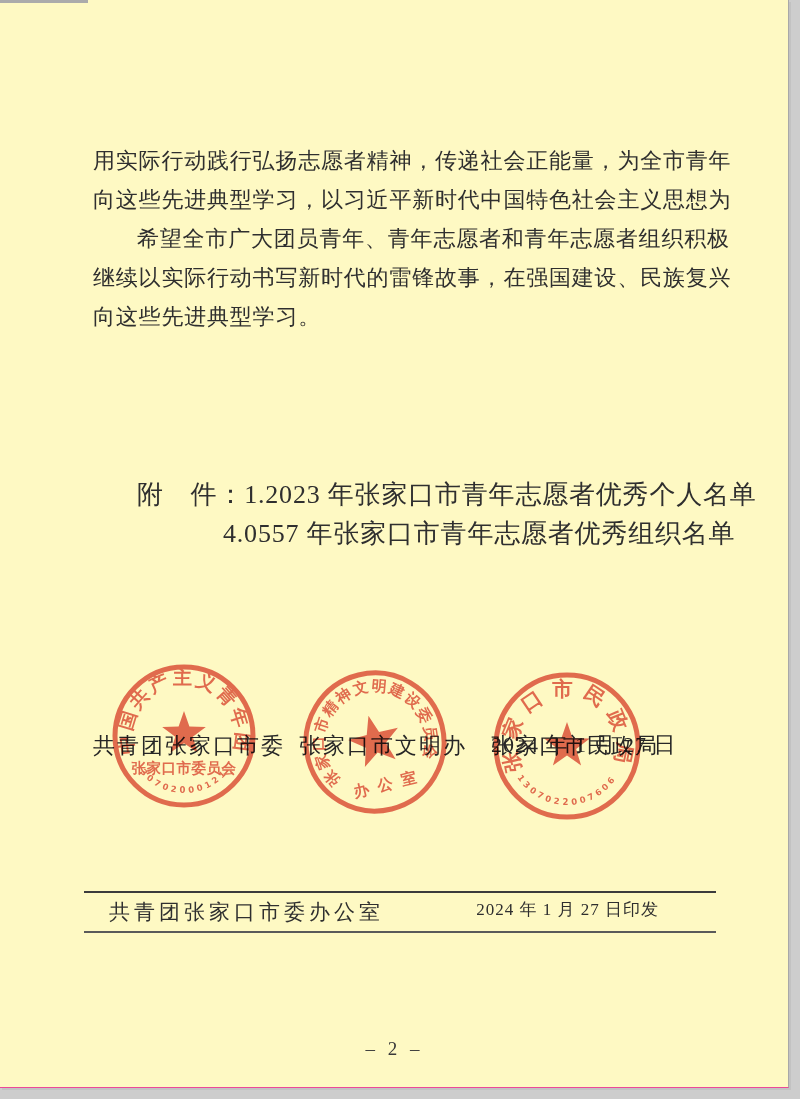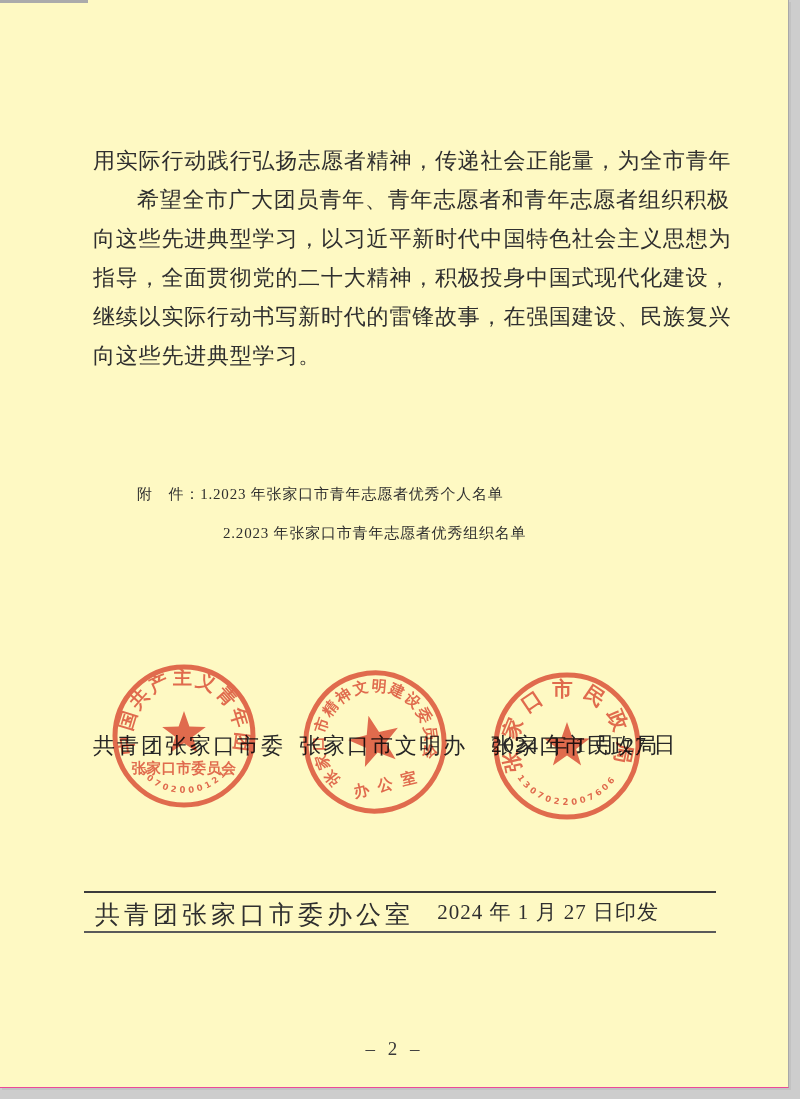--- a/index.html
+++ b/index.html
@@ -26,21 +26,21 @@
     position: absolute; left: 93px; top: 141px; width: 616px;
   }
   .tline {
     font-size: 22px; line-height: 39px; color: #2f2f2f;
     letter-spacing: 0.8px; white-space: nowrap;
   }
   .tline.indent { padding-left: 44px; }
   
   .att-block { position: absolute; left: 137px; top: 475px; }
   .att-line {
-    font-size: 15px; line-height: 39px; color: #2f2f2f;
+    font-size: 26px; line-height: 39px; color: #2f2f2f;
     letter-spacing: 0.8px; white-space: nowrap;
   }
   .att-line.cont { padding-left: 86px; }
   
   .sig-org {
     position: absolute; font-size: 22px; color: #262626;
     letter-spacing: 2px; white-space: nowrap; z-index: 2;
   }
   .sig-org1 { left: 93px;  top: 731px; }
   .sig-org2 { left: 299px; top: 731px; }
@@ -54,53 +54,52 @@
   .seal-1 { left: 109px; top: 661px; }
   .seal-2 { left: 300px; top: 667px; }
   .seal-3 { left: 490px; top: 669px; }
   .seal text { font-family: "Liberation Serif", "DejaVu Serif", serif; font-weight: bold; }
   .seal .digits { font-family: "DejaVu Sans", sans-serif; font-weight: bold; }
   
   .footer-rule { position: absolute; left: 84px; width: 632px; background: #3c3c3c; }
   .footer-rule.top { top: 891px; height: 2px; }
   .footer-rule.bottom { top: 931px; height: 2px; background: #5a5a5a; }
   .footer-issuer {
-    position: absolute; left: 95px; top: 898px; font-size: 25px;
+    position: absolute; left: 109px; top: 898px; font-size: 21px;
     color: #2f2f2f; letter-spacing: 4px; white-space: nowrap;
   }
   .footer-date {
-    position: absolute; right: 129px; top: 898px; font-size: 21px;
+    position: absolute; right: 129px; top: 898px; font-size: 17px;
     color: #2f2f2f; letter-spacing: 1px; white-space: nowrap;
   }
   .page-number {
     position: absolute; left: 0; top: 1038px; width: 789px;
     text-align: center; font-size: 19px; color: #3a3a3a; letter-spacing: 4px;
   }
 </style>
 </head>
 <body>
 
 <div class="page">
 
   <div class="scan-topline"></div>
 
   <div class="body-block">
     <div class="tline">用实际行动践行弘扬志愿者精神，传递社会正能量，为全市青年</div>
+    <div class="tline">向这些先进典型学习，以习近平新时代中国特色社会主义思想为</div>
     <div class="tline indent">希望全市广大团员青年、青年志愿者和青年志愿者组织积极</div>
-    <div class="tline">向这些先进典型学习，以习近平新时代中国特色社会主义思想为</div>
-    <div class="tline">指导，全面贯彻党的二十大精神，积极投身中国式现代化建设，</div>
     <div class="tline">继续以实际行动书写新时代的雷锋故事，在强国建设、民族复兴</div>
     <div class="tline">向这些先进典型学习。</div>
   </div>
 
   <div class="att-block">
     <div class="att-line">
       <span>附　件：</span><span>1.2023 年张家口市青年志愿者优秀个人名单</span>
     </div>
-    <div class="att-line cont">2.2023 年张家口市青年志愿者优秀组织名单</div>
+    <div class="att-line cont">4.0557 年张家口市青年志愿者优秀组织名单</div>
   </div>
 
   <div class="sig-org sig-org1">共青团张家口市委</div>
   <div class="sig-org sig-org2">张家口市文明办</div>
   <div class="sig-org sig-org3">张家口市民政局</div>
   <div class="sig-org sig-date">2024 年 1 月 27 日</div>
 
   <svg class="seal seal-1" width="150" height="150" viewBox="0 0 150 150" style="color: rgb(221, 90, 80);">
     <defs>
       <path id="s1ring" d="M26.1,92.8 A52,52 0 1 1 123.9,92.8" fill="none"></path>

